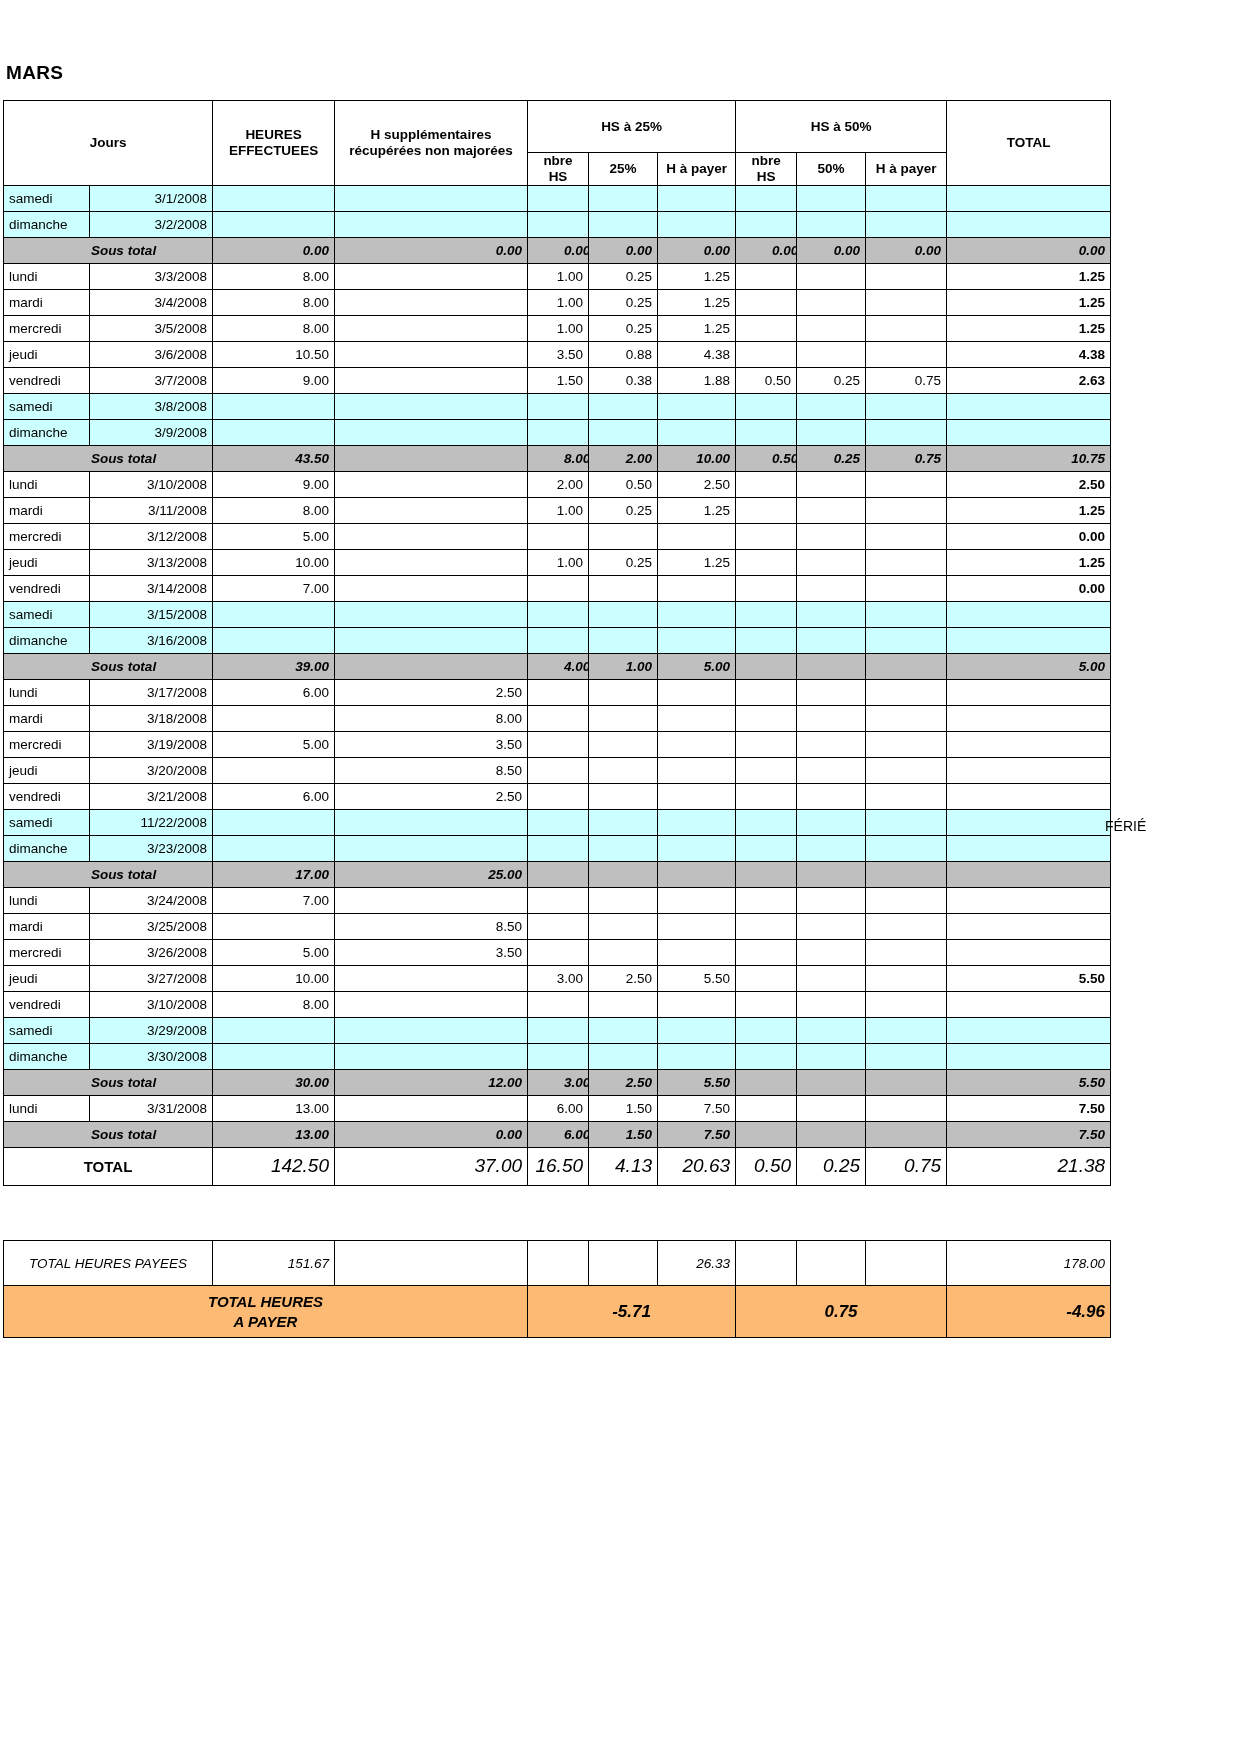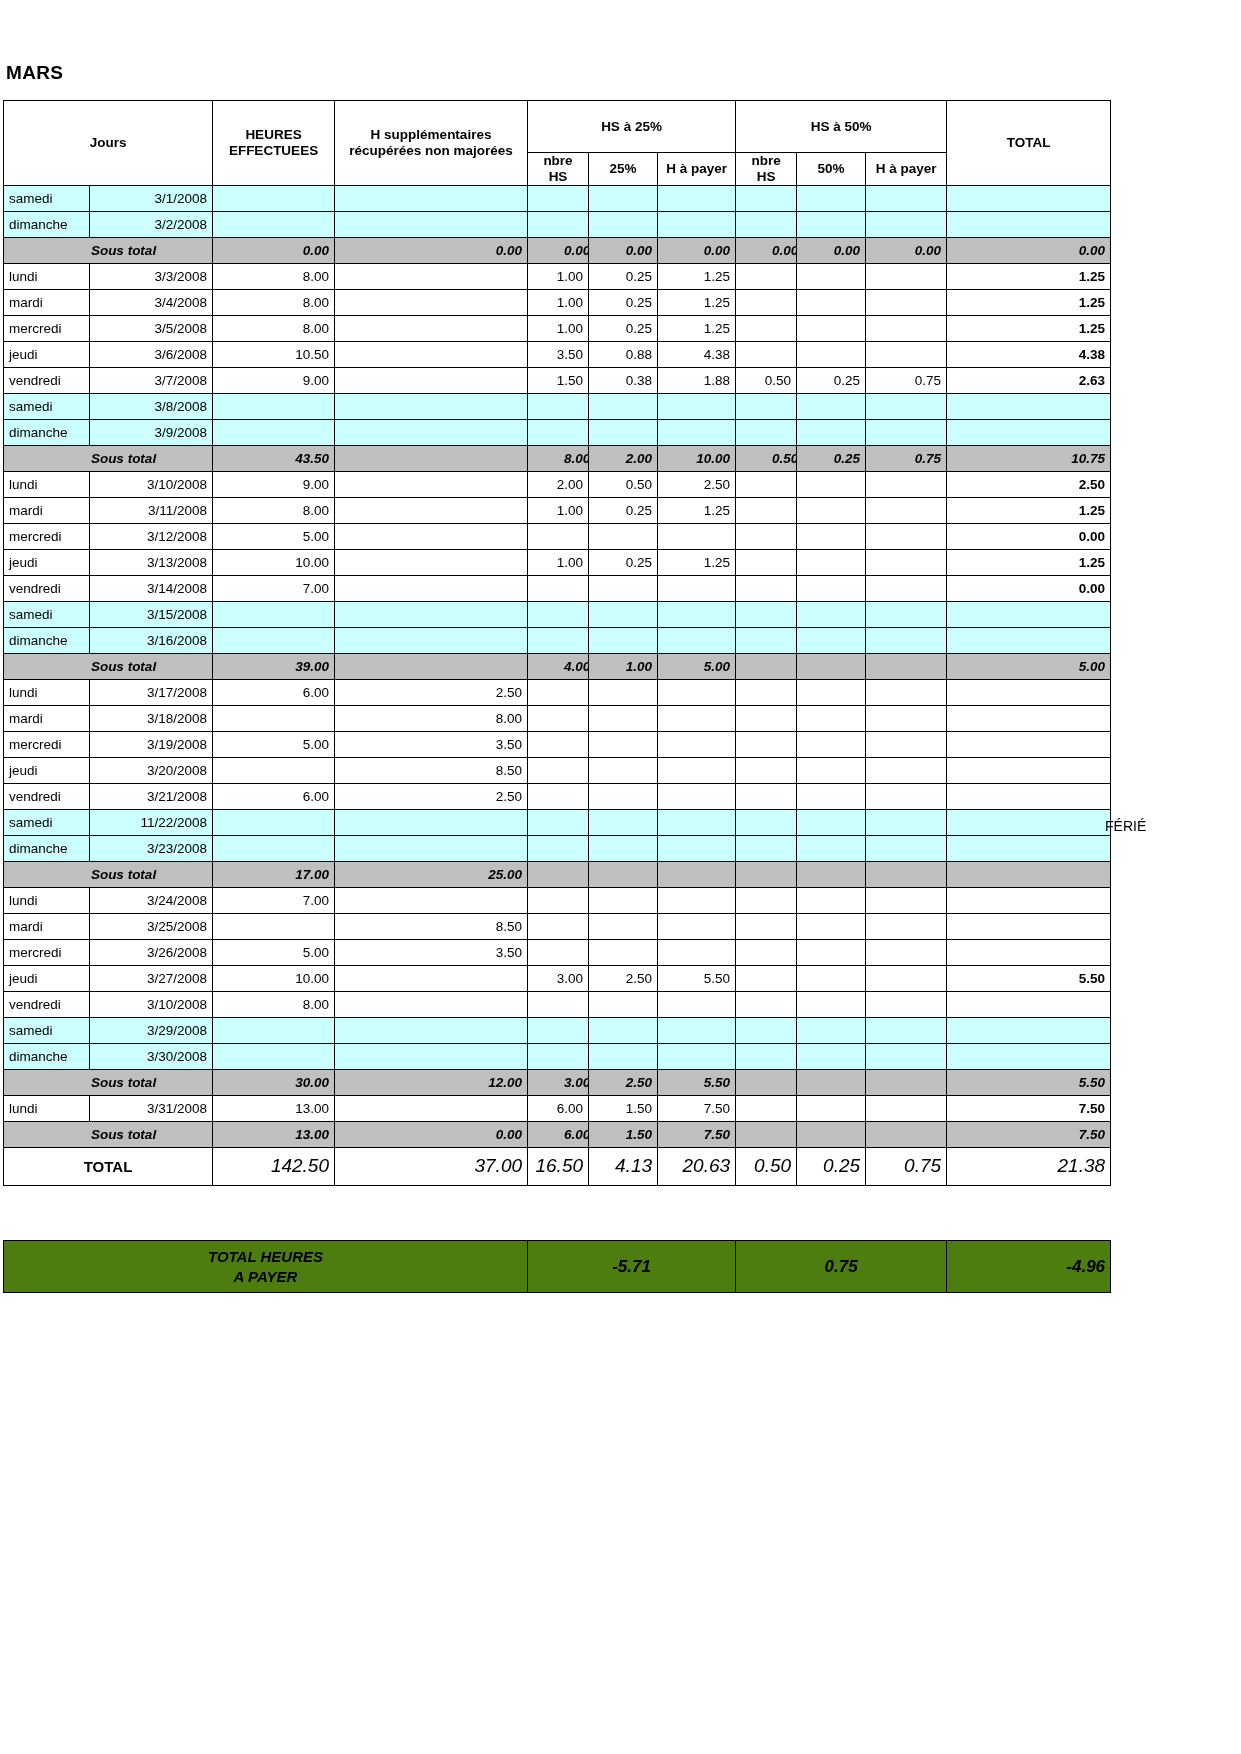--- a/index.html
+++ b/index.html
@@ -109,21 +109,21 @@
   table.summary td { height: 45px; }
   td.payees-label {
     font-style: italic; font-weight: bold;
     font-size: 14.5px; text-align: center;
   }
   td.payees-val {
     font-style: italic; font-weight: bold;
     font-size: 19px; text-align: right;
   }
   tr.apayer td {
-    background: #4d7c0f;
+    background: #fdba74;
     font-style: italic; font-weight: bold;
     font-size: 17px; text-align: center;
     height: 52px;
   }
   tr.apayer td.apayer-label {
     font-size: 15px; text-align: center; white-space: normal; line-height: 1.3;
   }
   tr.apayer td.apayer-val { text-align: center; }
   tr.apayer td.apayer-total { text-align: right; }
 
@@ -676,20 +676,32 @@
         <col class="c-recup">
       <col class="c-n25">
         <col class="c-p25">
         <col class="c-h25">
       <col class="c-n50">
         <col class="c-p50">
         <col class="c-h50">
       <col class="c-tot">
     </colgroup>
     <tbody>
+      <tr class="payees">
+        <td colspan="2" class="payees-label">TOTAL HEURES PAYEES</td>
+        <td class="payees-val">151.67</td>
+        <td class="payees-val"></td>
+        <td class="payees-val"></td>
+        <td class="payees-val"></td>
+        <td class="payees-val">26.33</td>
+        <td class="payees-val"></td>
+        <td class="payees-val"></td>
+        <td class="payees-val"></td>
+        <td class="payees-val">178.00</td>
+      </tr>
       <tr class="apayer">
         <td colspan="4" class="apayer-label">
           <span>TOTAL HEURES</span><br>
           <span>A  PAYER</span>
         </td>
         <td colspan="3" class="apayer-val">-5.71</td>
         <td colspan="3" class="apayer-val">0.75</td>
         <td class="apayer-total">-4.96</td>
       </tr>
     </tbody>

